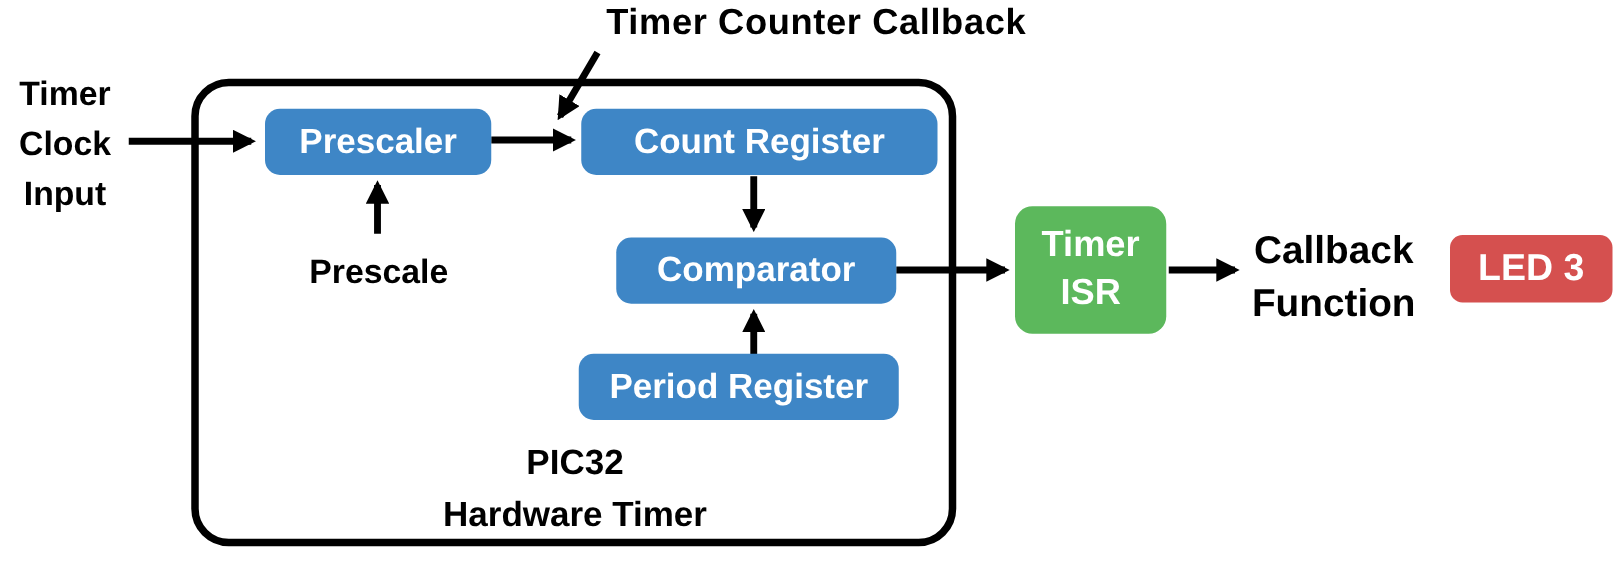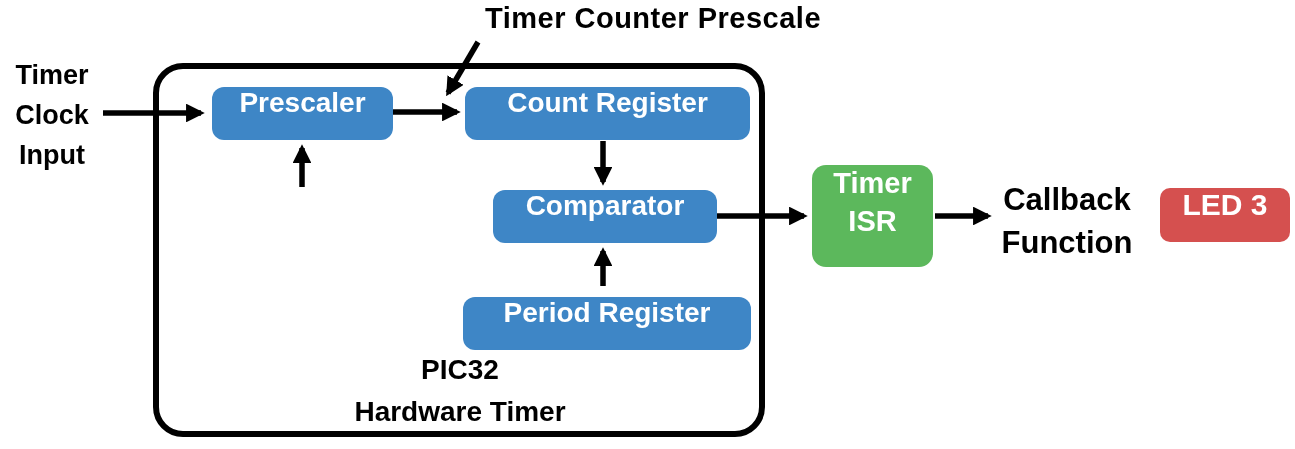--- a/index.html
+++ b/index.html
@@ -27,33 +27,34 @@
     border-radius: 30px;
     z-index: 1;
     background: transparent;
   }
   .node {
     position: absolute;
     z-index: 3;
     display: flex;
     flex-direction: column;
     align-items: center;
+    justify-content: center;
     color: #ffffff;
     font-size: 28px;
     line-height: 1.15;
     text-align: center;
     white-space: nowrap;
   }
   .node-blue  { background: #3e86c6; border-radius: 12px; }
   .node-green { background: #5cb85c; border-radius: 14px; }
   .node-red   { background: #d5504f; border-radius: 10px; }
   .prescaler        { left: 212px; top: 87px;  width: 181px; height: 53px; }
   .count-register   { left: 465px; top: 87px;  width: 285px; height: 53px; }
   .comparator       { left: 493px; top: 190px; width: 224px; height: 53px; }
-  .period-register  { left: 463px; top: 297px; width: 288px; height: 53px; }
+  .period-register  { left: 463px; top: 283px; width: 256px; height: 53px; }
   .timer-isr        { left: 812px; top: 165px; width: 121px; height: 102px; font-size: 29px; line-height: 1.3; }
   .led3             { left: 1160px; top: 188px; width: 130px; height: 54px; font-size: 30px; }
   .label {
     position: absolute;
     z-index: 4;
     color: #000000;
     text-align: center;
     white-space: nowrap;
   }
   .diagram-title {
@@ -102,21 +103,21 @@
     <line x1="103" y1="113" x2="201" y2="113" stroke="#000000" stroke-width="5.5" marker-end="url(#ah)"></line>
     <line x1="393" y1="112" x2="457" y2="112" stroke="#000000" stroke-width="5.5" marker-end="url(#ah)"></line>
     <line x1="478" y1="42" x2="448" y2="93" stroke="#000000" stroke-width="5.5" marker-end="url(#ah)"></line>
     <line x1="302" y1="187" x2="302" y2="148" stroke="#000000" stroke-width="5.5" marker-end="url(#ah)"></line>
     <line x1="603" y1="141" x2="603" y2="182" stroke="#000000" stroke-width="5.5" marker-end="url(#ah)"></line>
     <line x1="603" y1="286" x2="603" y2="251" stroke="#000000" stroke-width="5.5" marker-end="url(#ah)"></line>
     <line x1="717" y1="216" x2="804" y2="216" stroke="#000000" stroke-width="5.5" marker-end="url(#ah)"></line>
     <line x1="935" y1="216" x2="988" y2="216" stroke="#000000" stroke-width="5.5" marker-end="url(#ah)"></line>
   </svg>
 
-  <div class="label diagram-title">Timer Counter Prescale</div>
+  <div class="label diagram-title">Timer Counter Callback</div>
 
   <div class="label input-clock-label">
     <div>Timer</div>
     <div>Clock</div>
     <div>Input</div>
   </div>
 
   <div class="node node-blue prescaler">
     <span>Prescaler</span>
   </div>
@@ -135,20 +136,21 @@
 
   <div class="node node-green timer-isr">
     <span>Timer</span>
     <span>ISR</span>
   </div>
 
   <div class="node node-red led3">
     <span>LED 3</span>
   </div>
 
+  <div class="label prescale-label">Prescale</div>
 
   <div class="label pic32-label">
     <div>PIC32</div>
     <div>Hardware Timer</div>
   </div>
 
   <div class="label callback-label">
     <div>Callback</div>
     <div>Function</div>
   </div>

